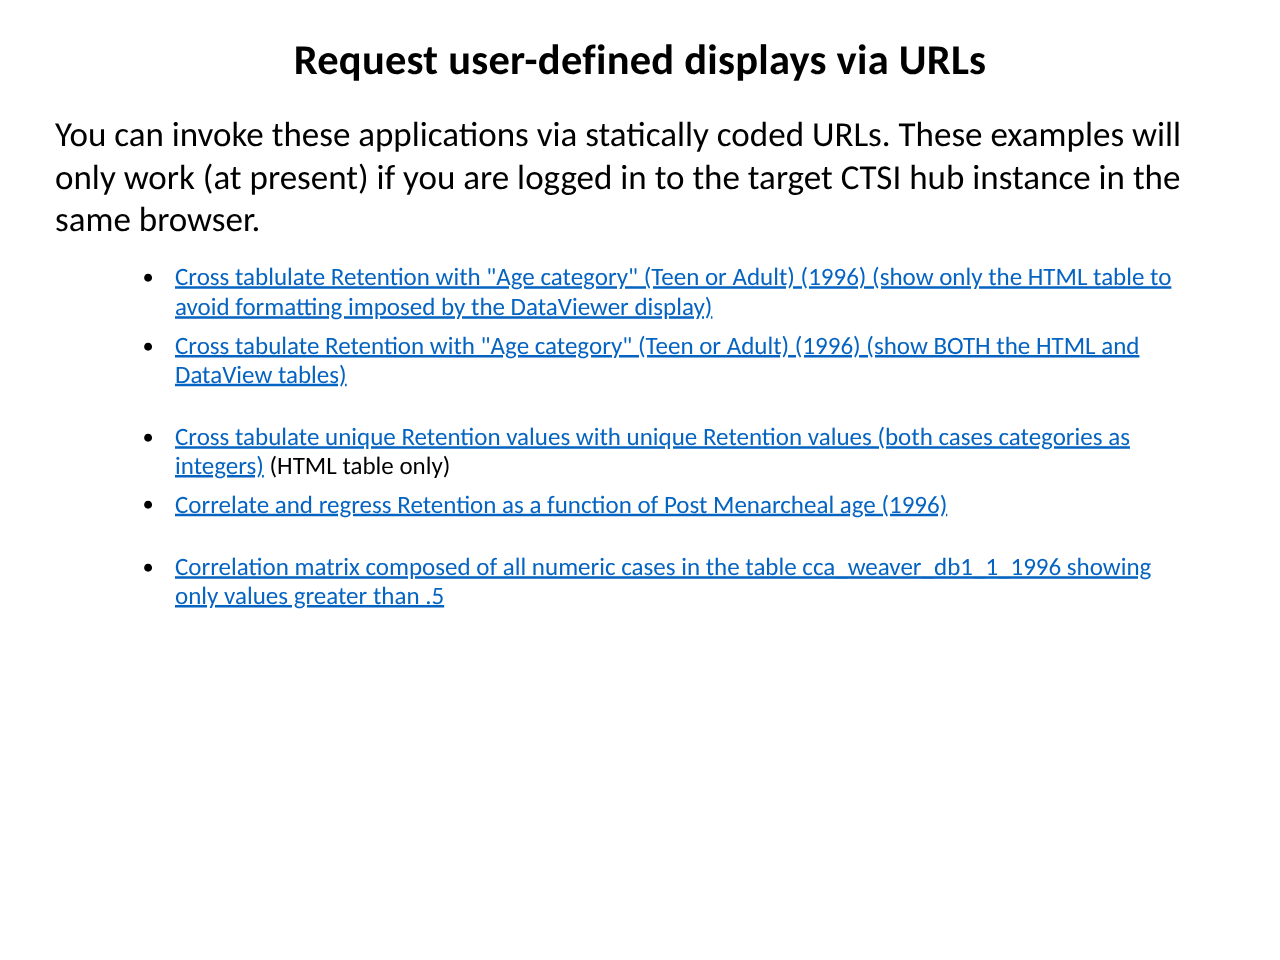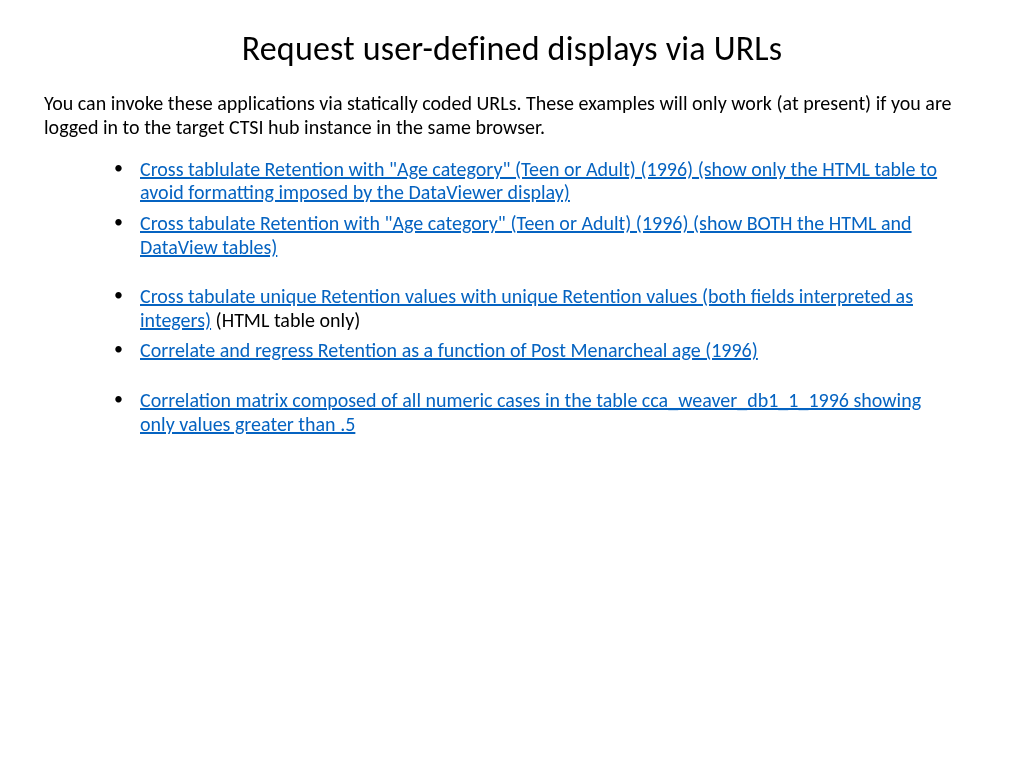--- a/index.html
+++ b/index.html
@@ -14,27 +14,27 @@
   }
   .slide {
     position: relative;
     width: 1024px;
     height: 768px;
     box-sizing: border-box;
   }
   .title {
     text-align: center;
     font-size: 34px;
-    font-weight: 400;
+    font-weight: 700;
     letter-spacing: 0.2px;
     margin-top: 28px;
     margin-bottom: 22px;
   }
   .intro {
-    font-size: 20px;
+    font-size: 28px;
     line-height: 1.22;
     margin: 0 44px 18px 44px;
   }
   ul.bullets {
     list-style: none;
     margin: 0 64px 0 110px;
     padding: 0;
     font-size: 20px;
     line-height: 1.18;
   }
@@ -83,21 +83,21 @@
     <li>
       <a href="#" class="link">Cross tablulate Retention with "Age category" (Teen or Adult) (1996) (show only the HTML table to avoid formatting imposed by the DataViewer display)</a>
     </li>
 
     <li class="gap-after">
       <a href="#" class="link">Cross tabulate Retention with "Age category" (Teen or Adult) (1996) (show BOTH the HTML and DataView tables)</a>
     </li>
 
 
     <li>
-      <a href="#" class="link">Cross tabulate unique Retention values with unique Retention values (both fields interpreted as integers)</a><span> (HTML table only)</span>
+      <a href="#" class="link">Cross tabulate unique Retention values with unique Retention values (both cases categories as integers)</a><span> (HTML table only)</span>
     </li>
 
 
 
     <li class="gap-after">
       <a href="#" class="link">Correlate and regress Retention as a function of Post Menarcheal age (1996)</a>
     </li>
 
     <li>
       <a href="#" class="link">Correlation matrix composed of all numeric cases in the table cca_weaver_db1_1_1996 showing only values greater than .5</a>

